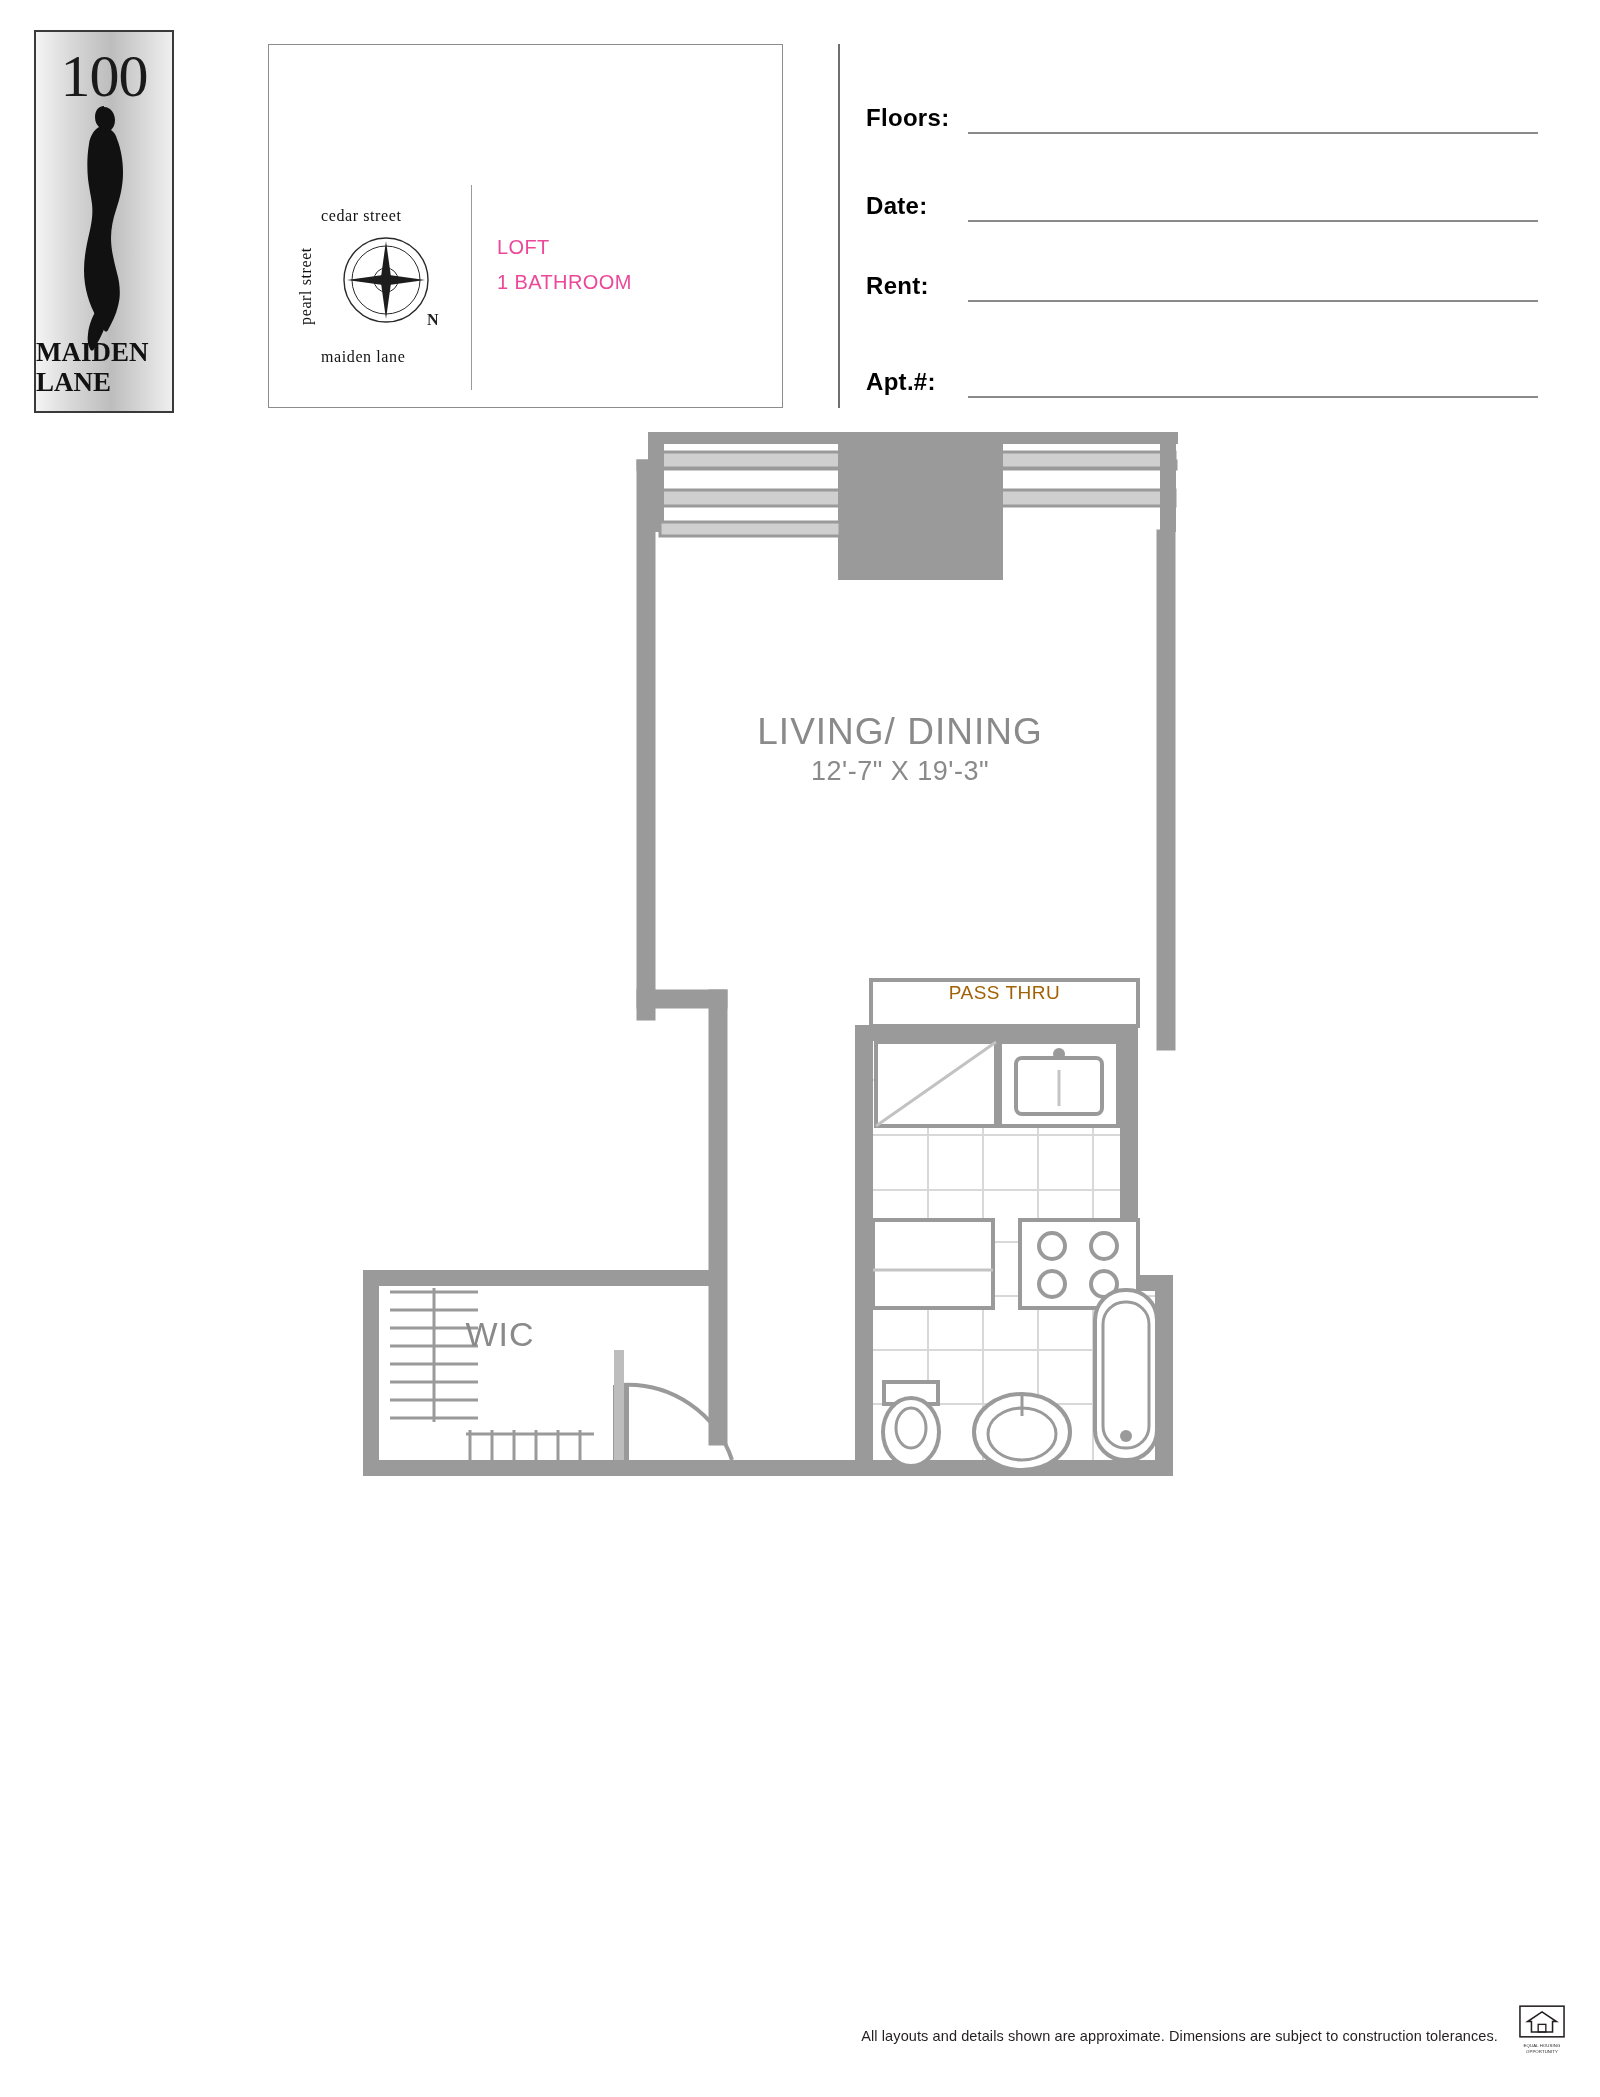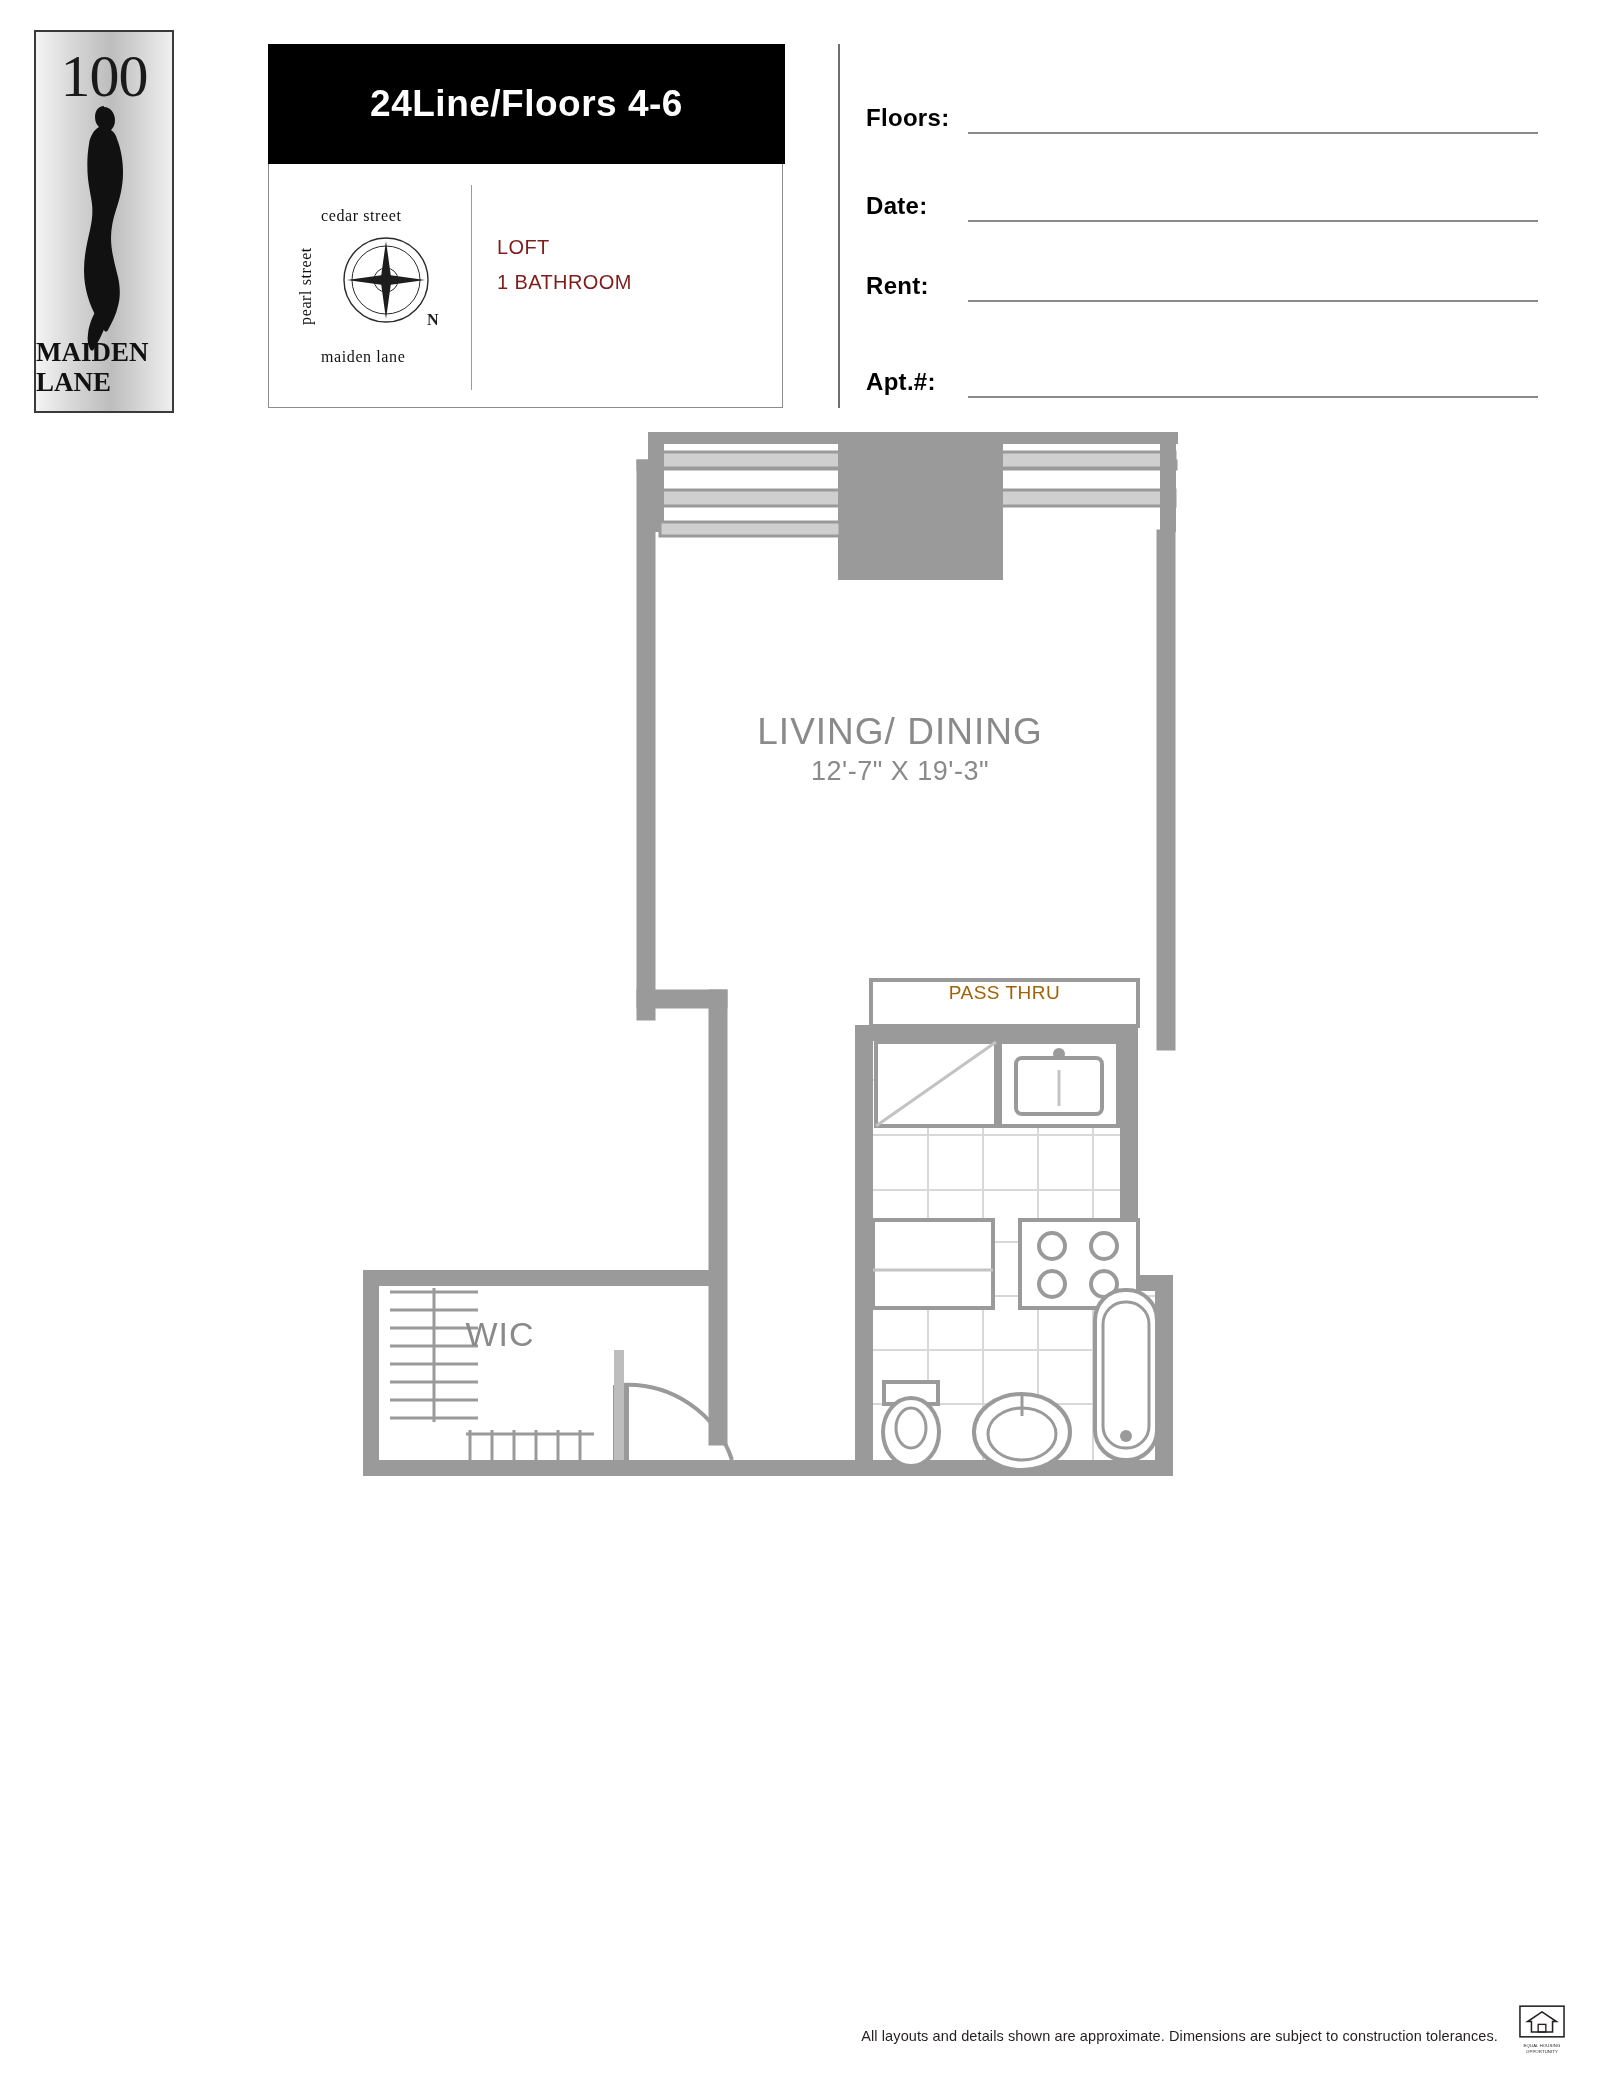--- a/index.html
+++ b/index.html
@@ -135,21 +135,21 @@
     height: 205px;
     background: #9a9a9a;
   }
   .unit-info {
     position: absolute;
     left: 228px;
     top: 185px;
     font-size: 20px;
     line-height: 35px;
     letter-spacing: 0.4px;
-    color: #7f1d1d;
+    color: #ec4899;
   }
 
   
   .fields {
     position: absolute;
     left: 838px;
     top: 44px;
     width: 700px;
     height: 364px;
   }
@@ -257,21 +257,20 @@
       <path fill="#111111" d="M24 205c-5 8-9 17-10 27-1 6 0 11 2 15 1 2 3 2 4 0 4-7 8-14 11-22 2-6 3-12 3-18-3 0-7-1-10-2z"></path>
     </svg>
   </div>
   <div class="logo-name">
     <div>MAIDEN</div>
     <div>LANE</div>
   </div>
 </div>
 
 <div class="title-block">
-  <div class="title-bar">24Line/Floors 4-6</div>
 
   <div class="compass-wrap">
     <div class="street-label street-cedar">cedar street</div>
     <div class="street-label street-maiden">maiden lane</div>
     <div class="street-label street-pearl">pearl street</div>
     <div class="compass-n">N</div>
     <div class="compass-rose">
       <svg viewBox="0 0 90 90" width="90" height="90" aria-hidden="true">
         <circle cx="45" cy="45" r="42" fill="none" stroke="#2a2a2a" stroke-width="1.4"></circle>
         <circle cx="45" cy="45" r="34" fill="none" stroke="#2a2a2a" stroke-width="1"></circle>

